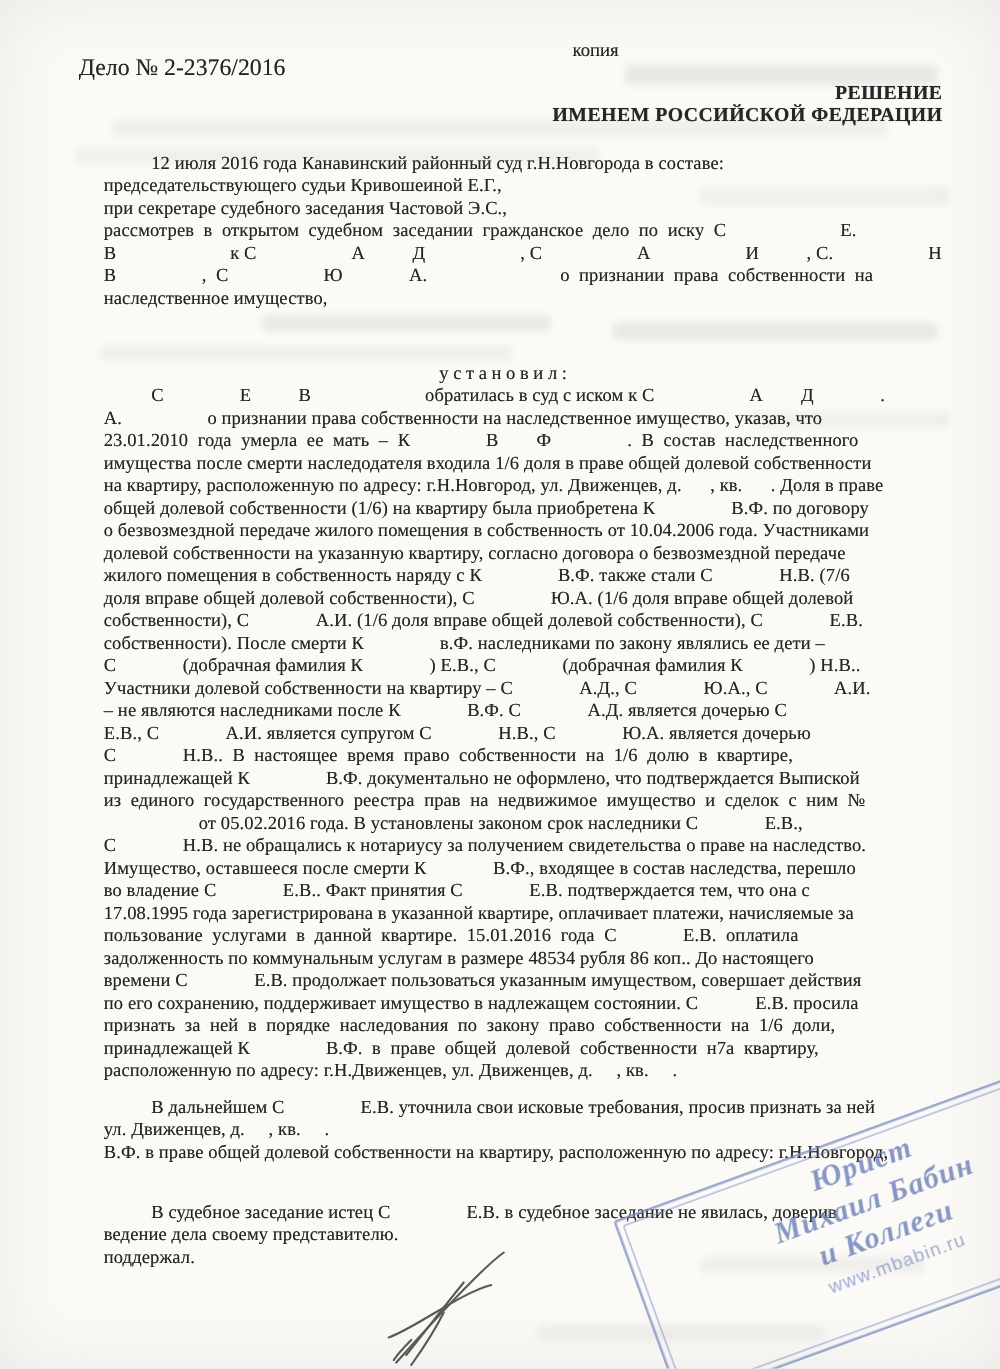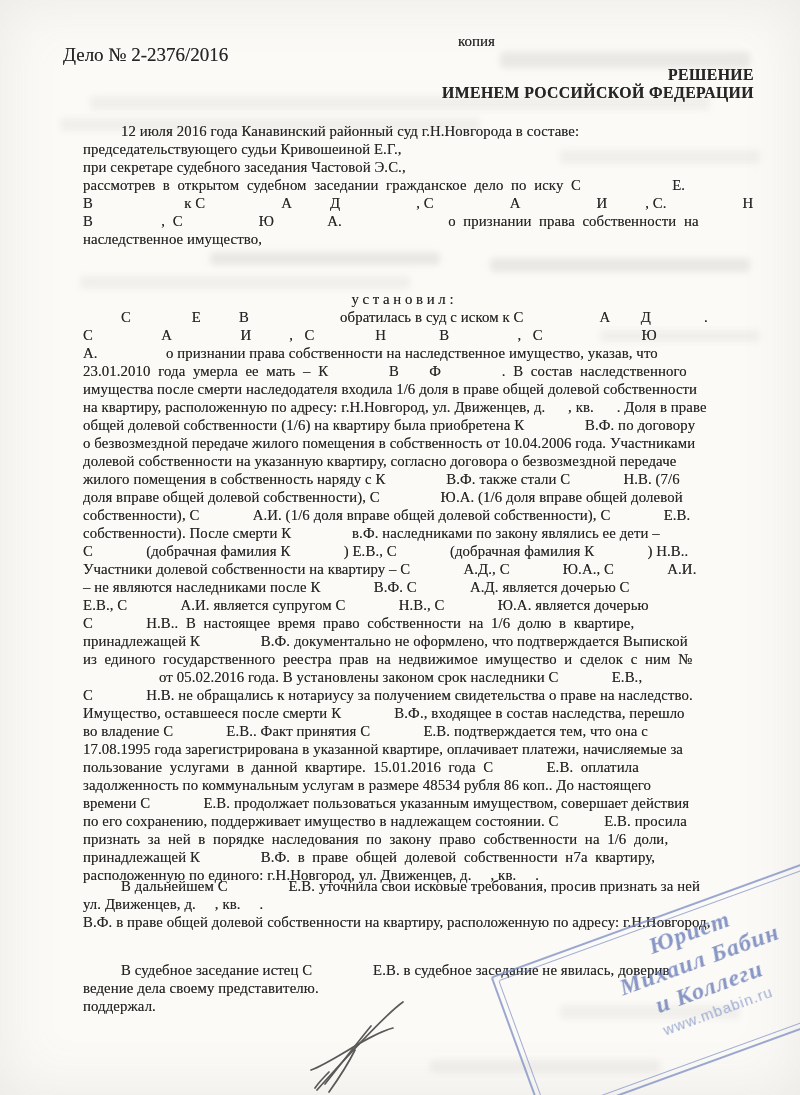--- a/index.html
+++ b/index.html
@@ -102,21 +102,20 @@
       <div class="line">рассмотрев  в  открытом  судебном  заседании  гражданское  дело  по  иску  С                        Е.</div>
       <div class="line">В                        к С                    А          Д                    , С                    А                    И          , С.                    Н</div>
       <div class="line">В                  ,  С                    Ю              А.                            о  признании  права  собственности  на</div>
       <div class="line">наследственное имущество,</div>
     </div>
 
   <div class="ustanovil">у с т а н о в и л :</div>
 
   <div class="block facts">
       <div class="line">          С                Е          В                        обратилась в суд с иском к С                    А        Д              .</div>
-      <div class="line">С                  А                  И          ,   С                Н              В                  ,   С                          Ю</div>
       <div class="line">А.                  о признании права собственности на наследственное имущество, указав, что</div>
       <div class="line">23.01.2010  года  умерла  ее  мать  –  К                В        Ф                .  В  состав  наследственного</div>
       <div class="line">имущества после смерти наследодателя входила 1/6 доля в праве общей долевой собственности</div>
       <div class="line">на квартиру, расположенную по адресу: г.Н.Новгород, ул. Движенцев, д.      , кв.      . Доля в праве</div>
       <div class="line">общей долевой собственности (1/6) на квартиру была приобретена К                В.Ф. по договору</div>
       <div class="line">о безвозмездной передаче жилого помещения в собственность от 10.04.2006 года. Участниками</div>
       <div class="line">долевой собственности на указанную квартиру, согласно договора о безвозмездной передаче</div>
       <div class="line">жилого помещения в собственность наряду с К                В.Ф. также стали С              Н.В. (7/6</div>
       <div class="line">доля вправе общей долевой собственности), С                Ю.А. (1/6 доля вправе общей долевой</div>
       <div class="line">собственности), С              А.И. (1/6 доля вправе общей долевой собственности), С              Е.В.</div>
@@ -132,21 +131,21 @@
       <div class="line">С              Н.В. не обращались к нотариусу за получением свидетельства о праве на наследство.</div>
       <div class="line">Имущество, оставшееся после смерти К              В.Ф., входящее в состав наследства, перешло</div>
       <div class="line">во владение С              Е.В.. Факт принятия С              Е.В. подтверждается тем, что она с</div>
       <div class="line">17.08.1995 года зарегистрирована в указанной квартире, оплачивает платежи, начисляемые за</div>
       <div class="line">пользование  услугами  в  данной  квартире.  15.01.2016  года  С              Е.В.  оплатила</div>
       <div class="line">задолженность по коммунальным услугам в размере 48534 рубля 86 коп.. До настоящего</div>
       <div class="line">времени С              Е.В. продолжает пользоваться указанным имуществом, совершает действия</div>
       <div class="line">по его сохранению, поддерживает имущество в надлежащем состоянии. С            Е.В. просила</div>
       <div class="line">признать  за  ней  в  порядке  наследования  по  закону  право  собственности  на  1/6  доли,</div>
       <div class="line">принадлежащей К                В.Ф.  в  праве  общей  долевой  собственности  н7а  квартиру,</div>
-      <div class="line">расположенную по единого: г.Н.Новгород, ул. Движенцев, д.     , кв.     .</div>
+      <div class="line">расположенную по адресу: г.Н.Движенцев, ул. Движенцев, д.     , кв.     .</div>
     </div>
 
   <div class="block clarify">
       <div class="line">          В дальнейшем С                Е.В. уточнила свои исковые требования, просив признать за ней</div>
       <div class="line">ул. Движенцев, д.     , кв.     .</div>
       <div class="line">В.Ф. в праве общей долевой собственности на квартиру, расположенную по адресу: г.Н.Новгород,</div>
     </div>
 
   <div class="block hearing">
       <div class="line">          В судебное заседание истец С                Е.В. в судебное заседание не явилась, доверив</div>

